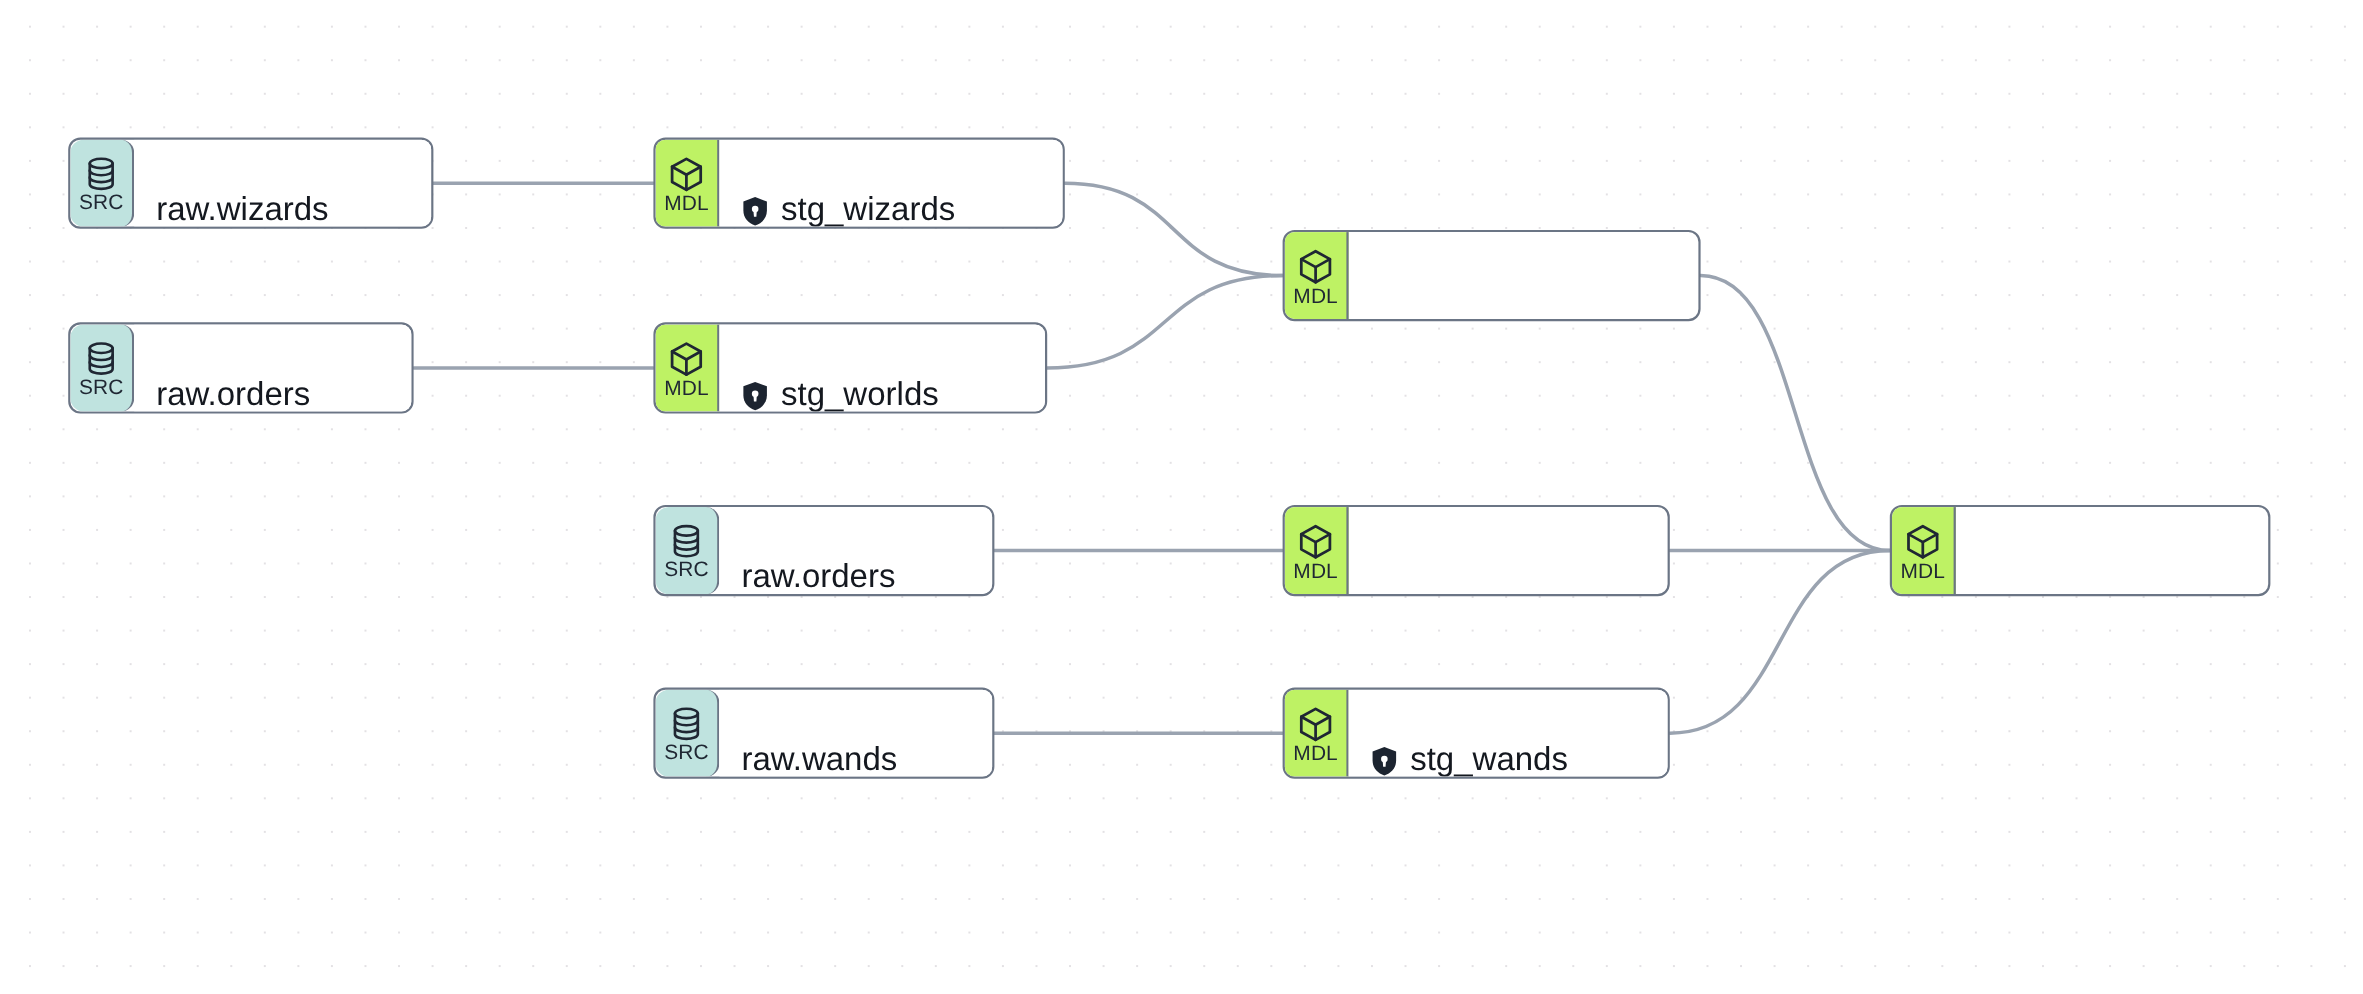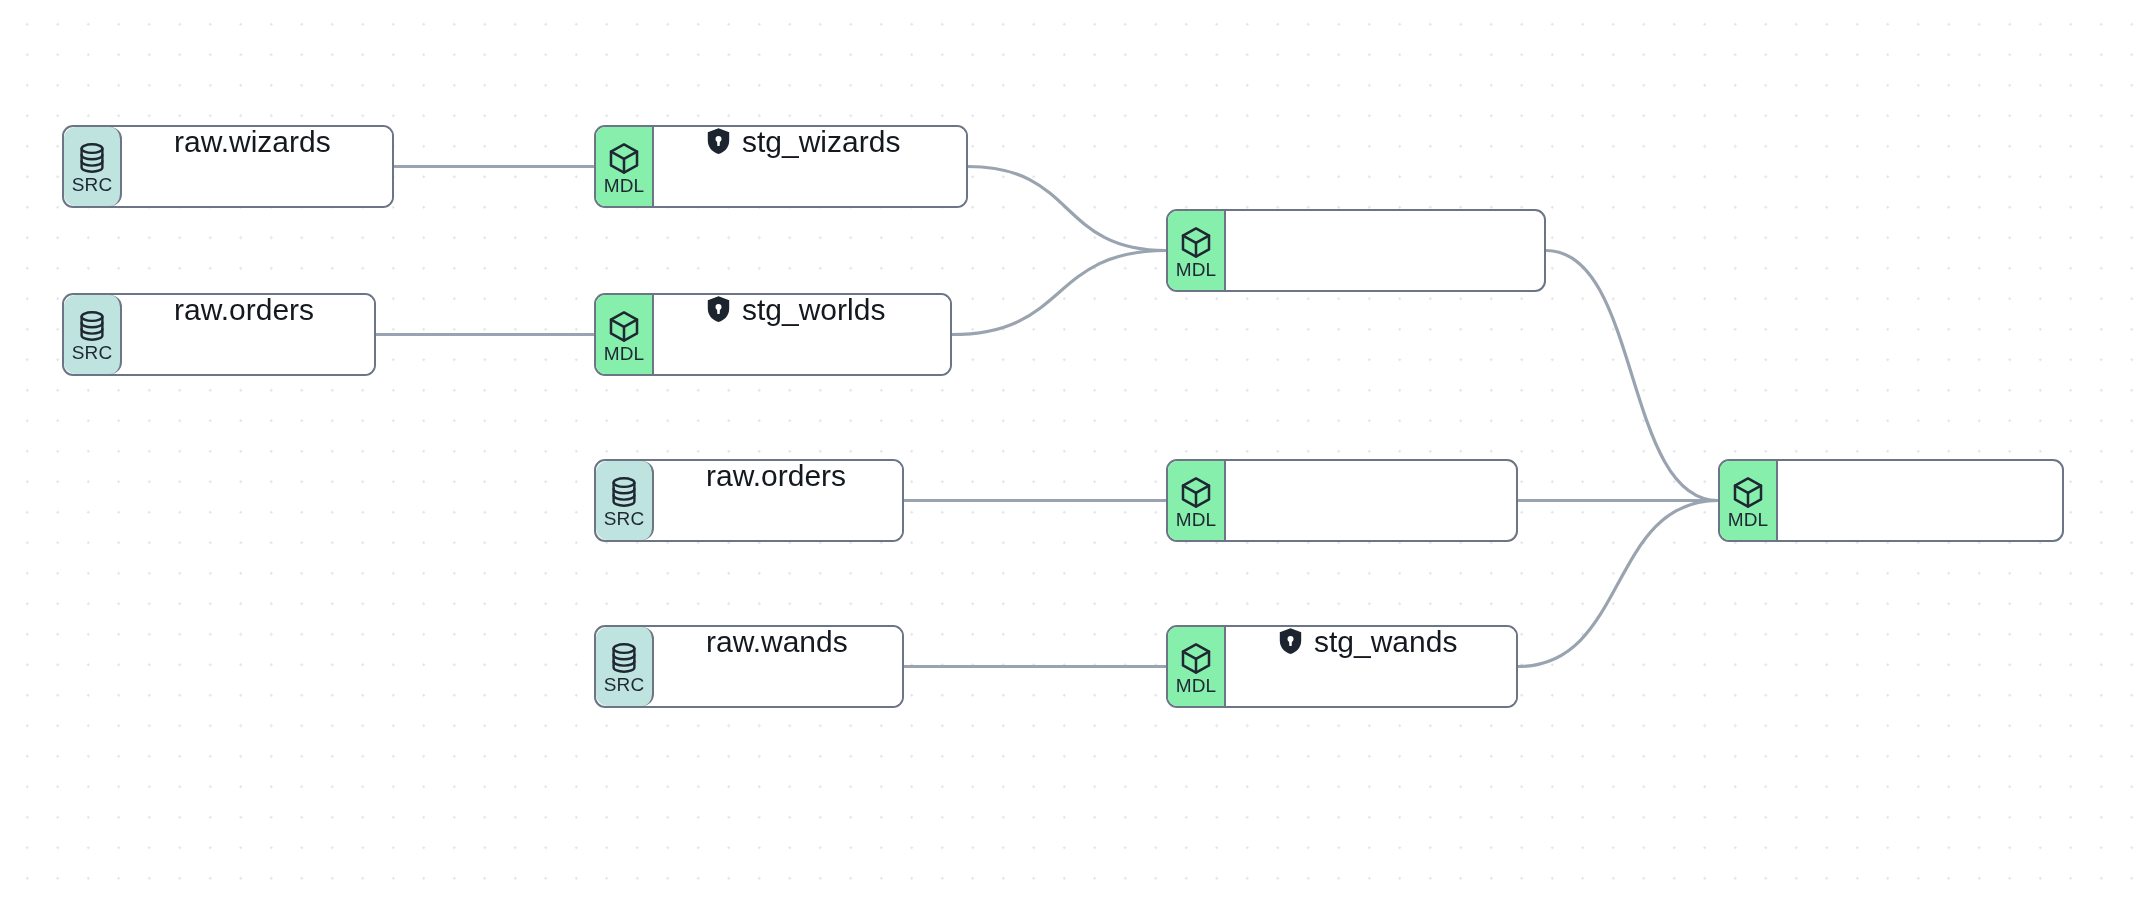--- a/index.html
+++ b/index.html
@@ -64,41 +64,40 @@
   .node-badge .kind {
     font-size: 19px;
     line-height: 1;
     color: #1f2733;
     letter-spacing: 0.1px;
     font-family: "Liberation Sans", sans-serif;
   }
   .node-body {
     flex: 1 1 auto;
     display: flex;
-    align-items: flex-start;
+    align-items: flex-end;
     gap: 11px;
     padding: 0 18px 0 20px;
     background: #ffffff;
     white-space: nowrap;
-    margin-left: 32px;
   }
   .node-label {
     font-size: 30px;
     line-height: 1;
     color: #14181f;
     font-family: "Liberation Sans", sans-serif;
   }
   .shield {
     flex: 0 0 auto;
     line-height: 0;
   }
 
   
   .node.src .node-badge { background: #bfe3df; border-radius: 12px; }
-  .node.mdl .node-badge { background: #86efac; }
+  .node.mdl .node-badge { background: #bef264; }
 </style>
 </head>
 <body>
 
 <div id="canvas">
 
   <svg id="edge-layer" viewBox="0 0 2148 904" preserveAspectRatio="none">
       <path class="edge" d="M 394 166.5 L 594 166.5" stroke="#9aa3b0"></path>
       <path class="edge" d="M 376 334.5 L 594 334.5" stroke="#9aa3b0"></path>
       <path class="edge" d="M 904 500.5 L 1166 500.5" stroke="#9aa3b0"></path>

